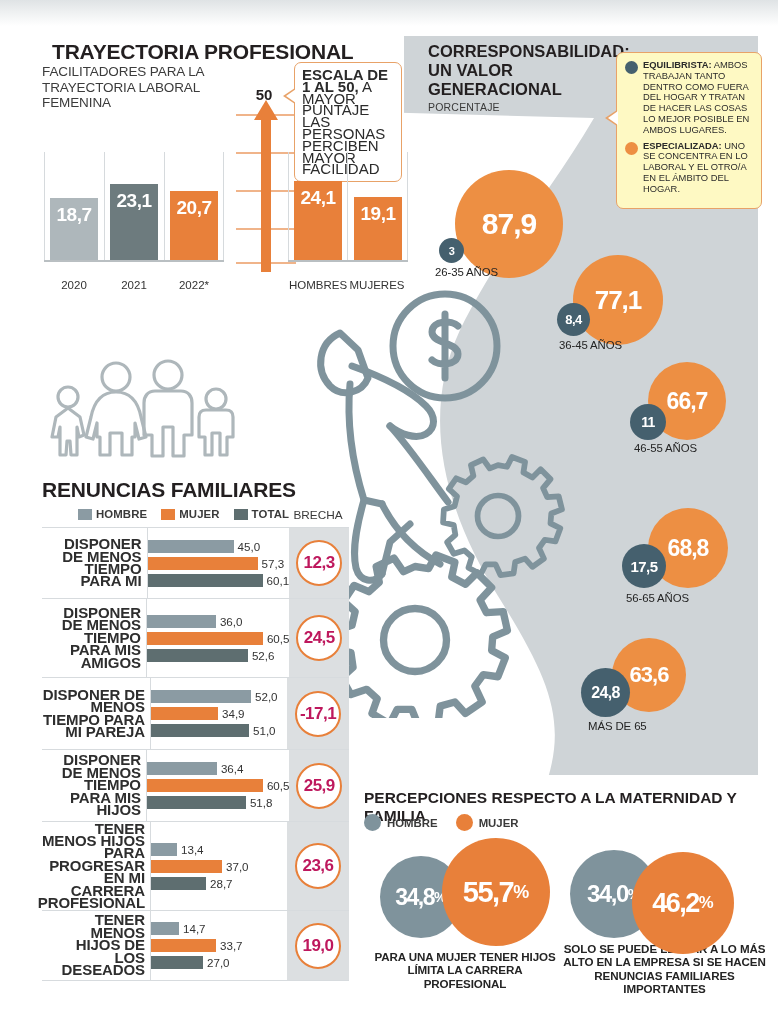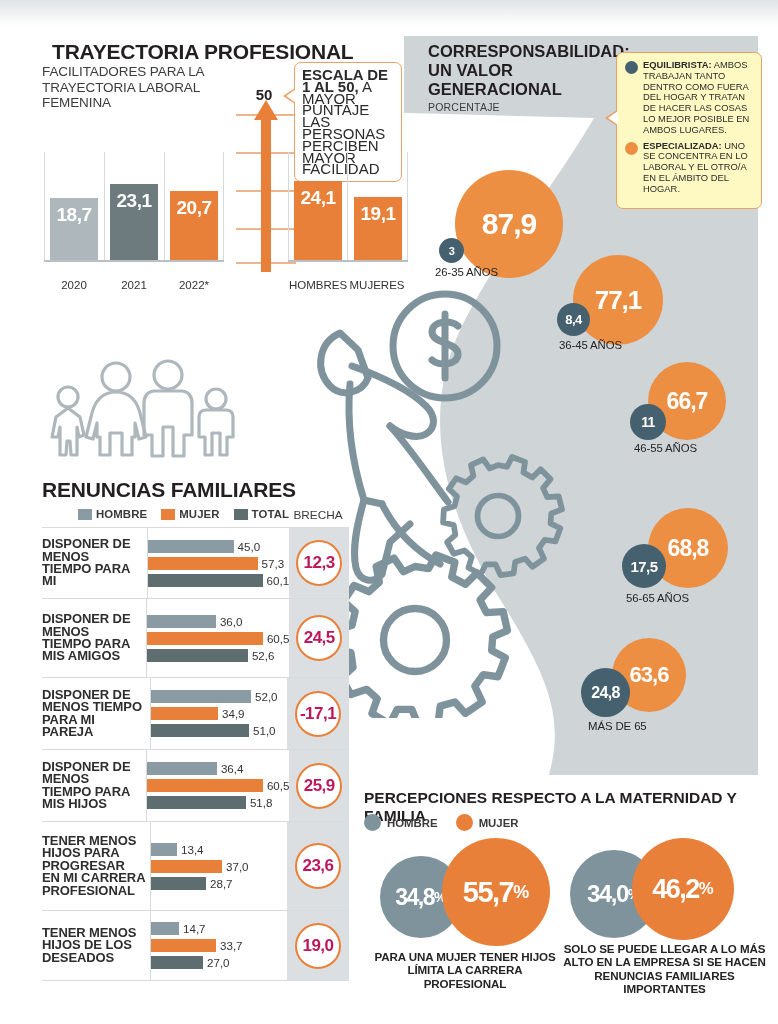--- a/index.html
+++ b/index.html
@@ -79,22 +79,22 @@
                 display:flex; align-items:center; gap:0px; font-size:11.4px; font-weight:bold;
                 color:#3a3a3a; letter-spacing:0.1px;}
   .lg { display:flex; align-items:center; margin-right:14px;}
   .lgsw { width:14px;height:11px;margin-right:4px; }
   .brecha-head { position:absolute; left:287px; top:508px; width:62px; text-align:center;
                  font-size:11.8px; font-weight:normal; color:#3a3a3a;}
 
   .tbl { position:absolute; left:42px; top:527px; width:307px; }
   .trow { position:relative; display:flex; border-top:1px solid #d7dbde; background:#fff; }
   .trow:last-child { border-bottom:1px solid #d7dbde; }
-  .tlabel { width:108px; padding:7px 5px 7px 0; 
-            font-size:13px; line-height:12.4px; font-weight:bold; color:#2e2e2e; letter-spacing:-0.1px;
+  .tlabel { width:108px; padding:7px 5px 7px 0; text-align:right;
+            font-size:15px; line-height:12.4px; font-weight:bold; color:#2e2e2e; letter-spacing:-0.1px;
             display:flex; flex-direction:column; justify-content:center; align-items:flex-end;}
   .tbars { flex:1; padding:7px 0 7px 0; border-left:1px solid #d7dbde;
            display:flex; flex-direction:column; justify-content:center; gap:4px;}
   .brow { display:flex; align-items:center; height:13px; }
   .bfill { height:13px; }
   .bval { font-size:11.6px; color:#333; margin-left:4px; white-space:nowrap; }
   .tbrecha { width:62px; background:#dcdfe1; display:flex; align-items:center; justify-content:center;}
   .bcircle { width:46px;height:46px;border-radius:50%;border:2px solid #e8803a;background:#fff;
              display:flex;align-items:center;justify-content:center;
              font-size:17px;font-weight:bold;color:#be185d; letter-spacing:-0.5px;}
@@ -492,20 +492,20 @@
         <i>%</i>
     </div>
     <div class="pcap" style="left:-10px;top:112px;width:190px;">PARA UNA MUJER TENER HIJOS LÍMITA LA CARRERA PROFESIONAL</div>
   </div>
 
   <div class="pgroup" style="left:570px; top:838px; width:200px;">
     <div class="pcirc" style="left:0px;top:12px;width:88px;height:88px;background:#7f939c;font-size:24px;z-index:1;">
       <span>34,0</span>
         <i>%</i>
     </div>
-    <div class="pcirc" style="left:62px;top:0px;width:102px;height:102px;background:#e8803a;font-size:27px;z-index:2;">
+    <div class="pcirc" style="left:62px;top:14px;width:102px;height:102px;background:#e8803a;font-size:27px;z-index:2;">
       <span>46,2</span>
         <i>%</i>
     </div>
     <div class="pcap" style="left:-8px;top:104px;width:205px;">SOLO SE PUEDE LLEGAR A LO MÁS ALTO EN LA EMPRESA SI SE HACEN RENUNCIAS FAMILIARES IMPORTANTES</div>
   </div>
 
 </div>
 
 </body></html>

